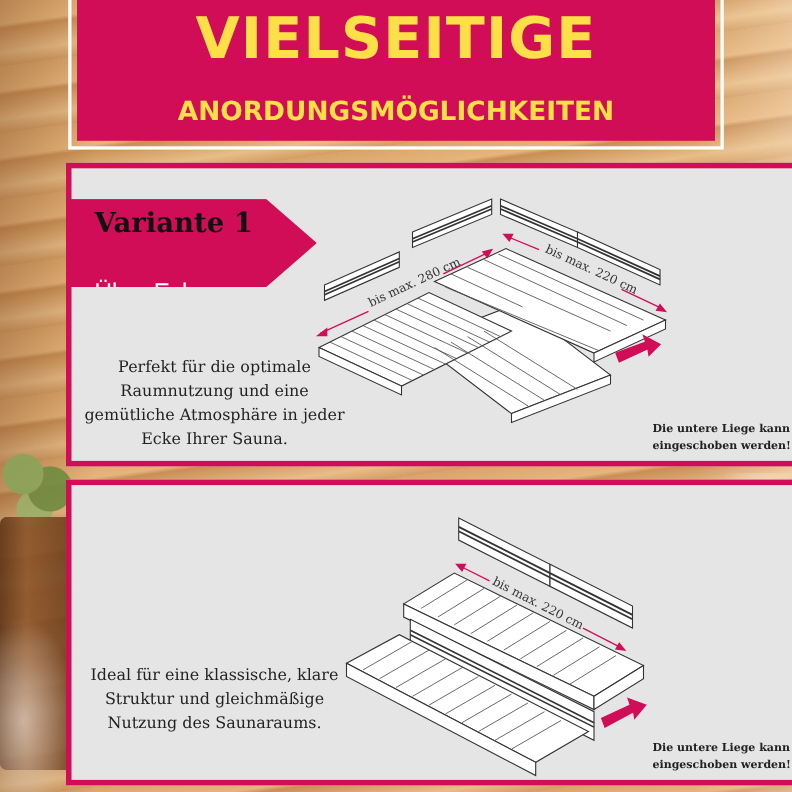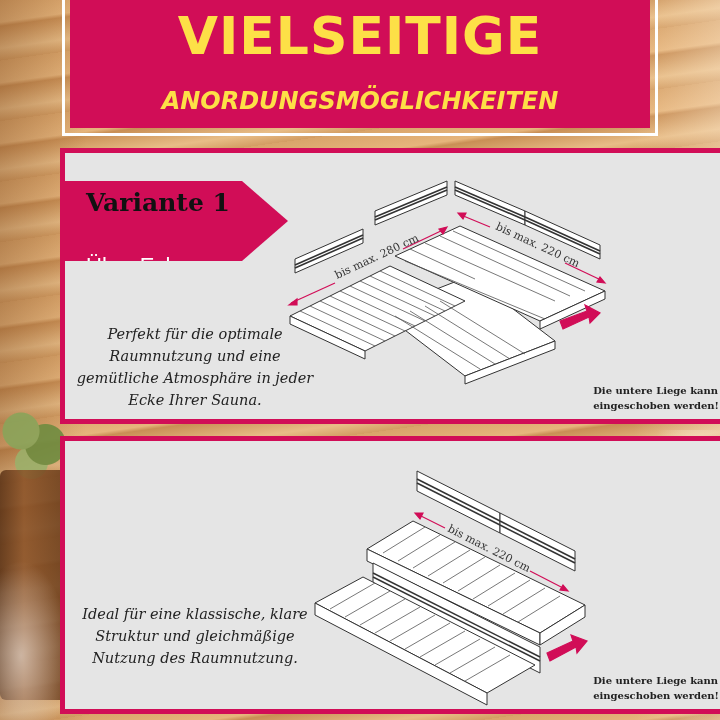--- a/index.html
+++ b/index.html
@@ -44,21 +44,21 @@
     background: #d10d57;
     text-align: center; color: #fde047;
     font-family: "DejaVu Sans", sans-serif;
   }
   .header-title {
     position: absolute; left: 0; right: 0; top: 6px;
     font-size: 52px; font-weight: bold; letter-spacing: 1px; line-height: 60px;
   }
   .header-subtitle {
     position: absolute; left: 0; right: 0; top: 86px;
-    font-size: 24px; font-weight: bold; line-height: 30px; letter-spacing: 0px; font-style: italic;
+    font-size: 24px; font-weight: bold; line-height: 30px; letter-spacing: 0px;
   }
 
   
   .card {
     position: absolute; left: 60px; width: 672px;
     background: #e5e5e5;
     border: 5px solid #d10d57;
   }
   .card-1 { top: 148px; height: 276px; }
   .card-2 { top: 436px; height: 278px; }
@@ -74,21 +74,21 @@
     font-size: 25px; color: #111111; white-space: nowrap; line-height: 36px;
   }
   .tag-subtitle {
     position: absolute; left: 26px; top: 42px;
     font-family: Liberation Sans, sans-serif;
     font-size: 22px; color: #ffffff; white-space: nowrap; line-height: 30px; margin-top: 28px;
   }
   .desc {
     position: absolute; left: 10px; width: 240px;
     text-align: center; font-family: "DejaVu Serif", serif;
-    font-size: 14.5px; line-height: 22px; color: #222222; font-style: italic;
+    font-size: 14.5px; line-height: 22px; color: #222222;
   }
   .card-1 .desc { top: 170px; }
   .card-2 .desc { top: 162px; }
 
   .note {
     position: absolute; right: 8px; bottom: 6px;
     font-family: "DejaVu Serif", serif;
     font-size: 10px; line-height: 15px; color: #222222; font-weight: bold;
   }
 
@@ -181,21 +181,21 @@
     <text class="dim-label" x="210" y="58" transform="rotate(25 210 58)">bis max. 220 cm</text>
   </svg>
 
   <div class="note">
     <div>Die untere Liege kann</div>
     <div>eingeschoben werden!</div>
   </div>
 </div>
 
 <div class="card card-2">
-  <div class="desc">Ideal für eine klassische, klare Struktur und gleichmäßige Nutzung des Raumnutzung.</div>
+  <div class="desc">Ideal für eine klassische, klare Struktur und gleichmäßige Nutzung des Saunaraums.</div>
 
   <svg class="diagram" viewBox="0 0 340 260">
     <g stroke="#333" stroke-width="1" fill="#fff">
 
       <polygon points="122,16 205,58 205,78 122,36"></polygon>
       <line x1="122" y1="24" x2="205" y2="66" stroke-width="1.6"></line>
       <line x1="122" y1="28" x2="205" y2="70" stroke-width="1.6"></line>
       <polygon points="205,58 280,96 280,116 205,78"></polygon>
       <line x1="205" y1="66" x2="280" y2="104" stroke-width="1.6"></line>
       <line x1="205" y1="70" x2="280" y2="108" stroke-width="1.6"></line>

